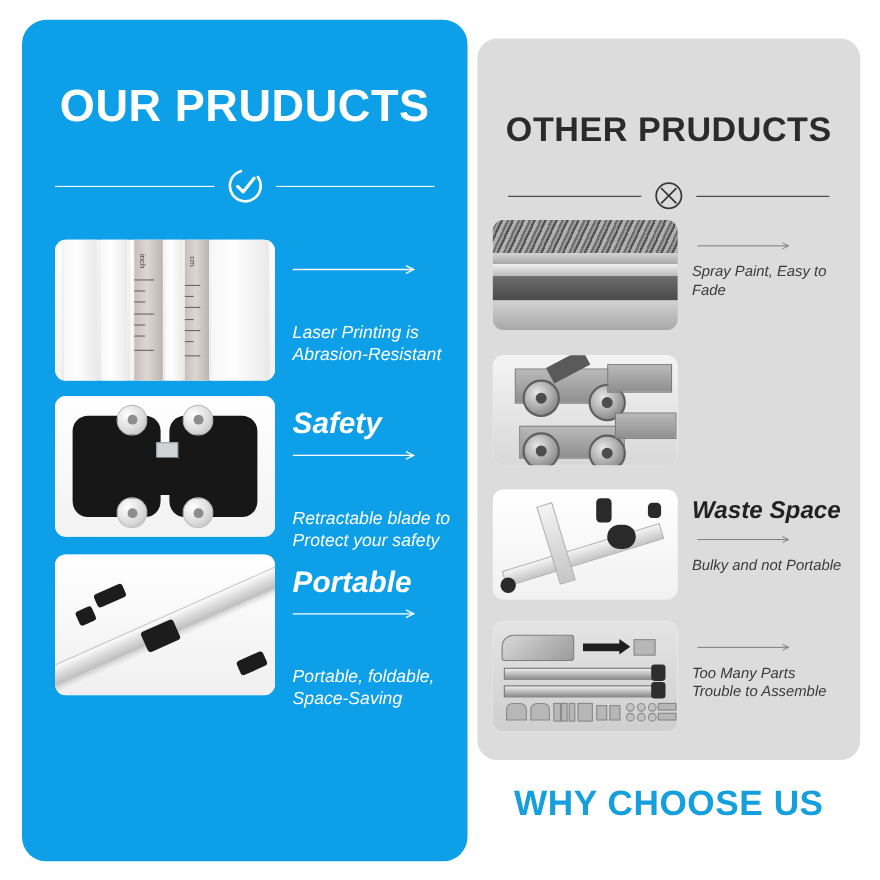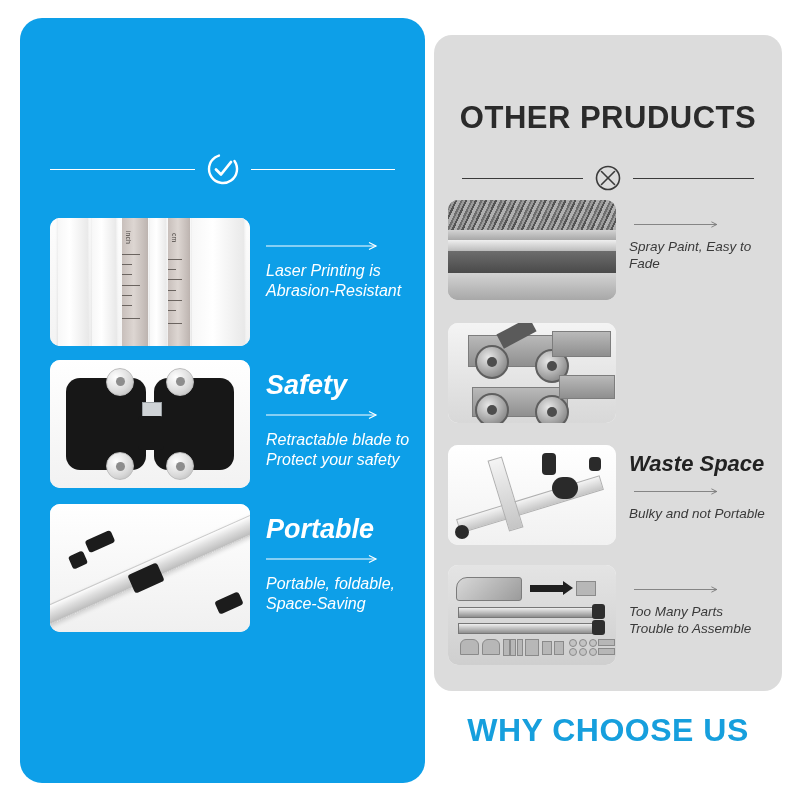--- a/index.html
+++ b/index.html
@@ -135,21 +135,21 @@
     line-height: 1.24;
   }
 
   
   .ours .thumb {
     width: 200px;
     height: 128px;
   }
   .ours .feature-text { padding-left: 16px; padding-top: 12px; }
   .ours .feature-title { font-size: 27px; color: #ffffff; }
-  .ours .feature-desc  { font-size: 16px; color: #ffffff; }
+  .ours .feature-desc  { font-size: 16px; color: #ffffff; margin-top: 32px; }
 
   
   .other .thumb {
     width: 168px;
     height: 100px;
     filter: grayscale(1);
   }
   .other .feature-text { padding-left: 13px; padding-top: 8px; }
   .other .feature-title { font-size: 22px; color: #222222; }
   .other .feature-desc  { font-size: 13.5px; color: #3a3a3a; }
@@ -300,20 +300,21 @@
     background: #c3c3c3; border: 1px solid #8a8a8a;
   }
 </style>
 </head>
 <body>
 
 <div id="infographic">
 
   <div class="panel" id="panel-ours">
 
+    <div class="panel-title" id="ours-title">OUR PRUDUCTS</div>
 
     <div class="divider" id="ours-divider">
       <span class="rule"></span>
       <span class="badge">
         <svg viewBox="0 0 36 36" width="36" height="36">
           <circle cx="18" cy="18" r="14" fill="none" stroke="#ffffff" stroke-width="2.4" stroke-dasharray="70 18" stroke-linecap="round" transform="rotate(-35 18 18)"></circle>
           <polyline points="11,18.5 16,23.5 26,11" fill="none" stroke="#ffffff" stroke-width="2.8" stroke-linecap="round" stroke-linejoin="round"></polyline>
         </svg>
       </span>
       <span class="rule"></span>

